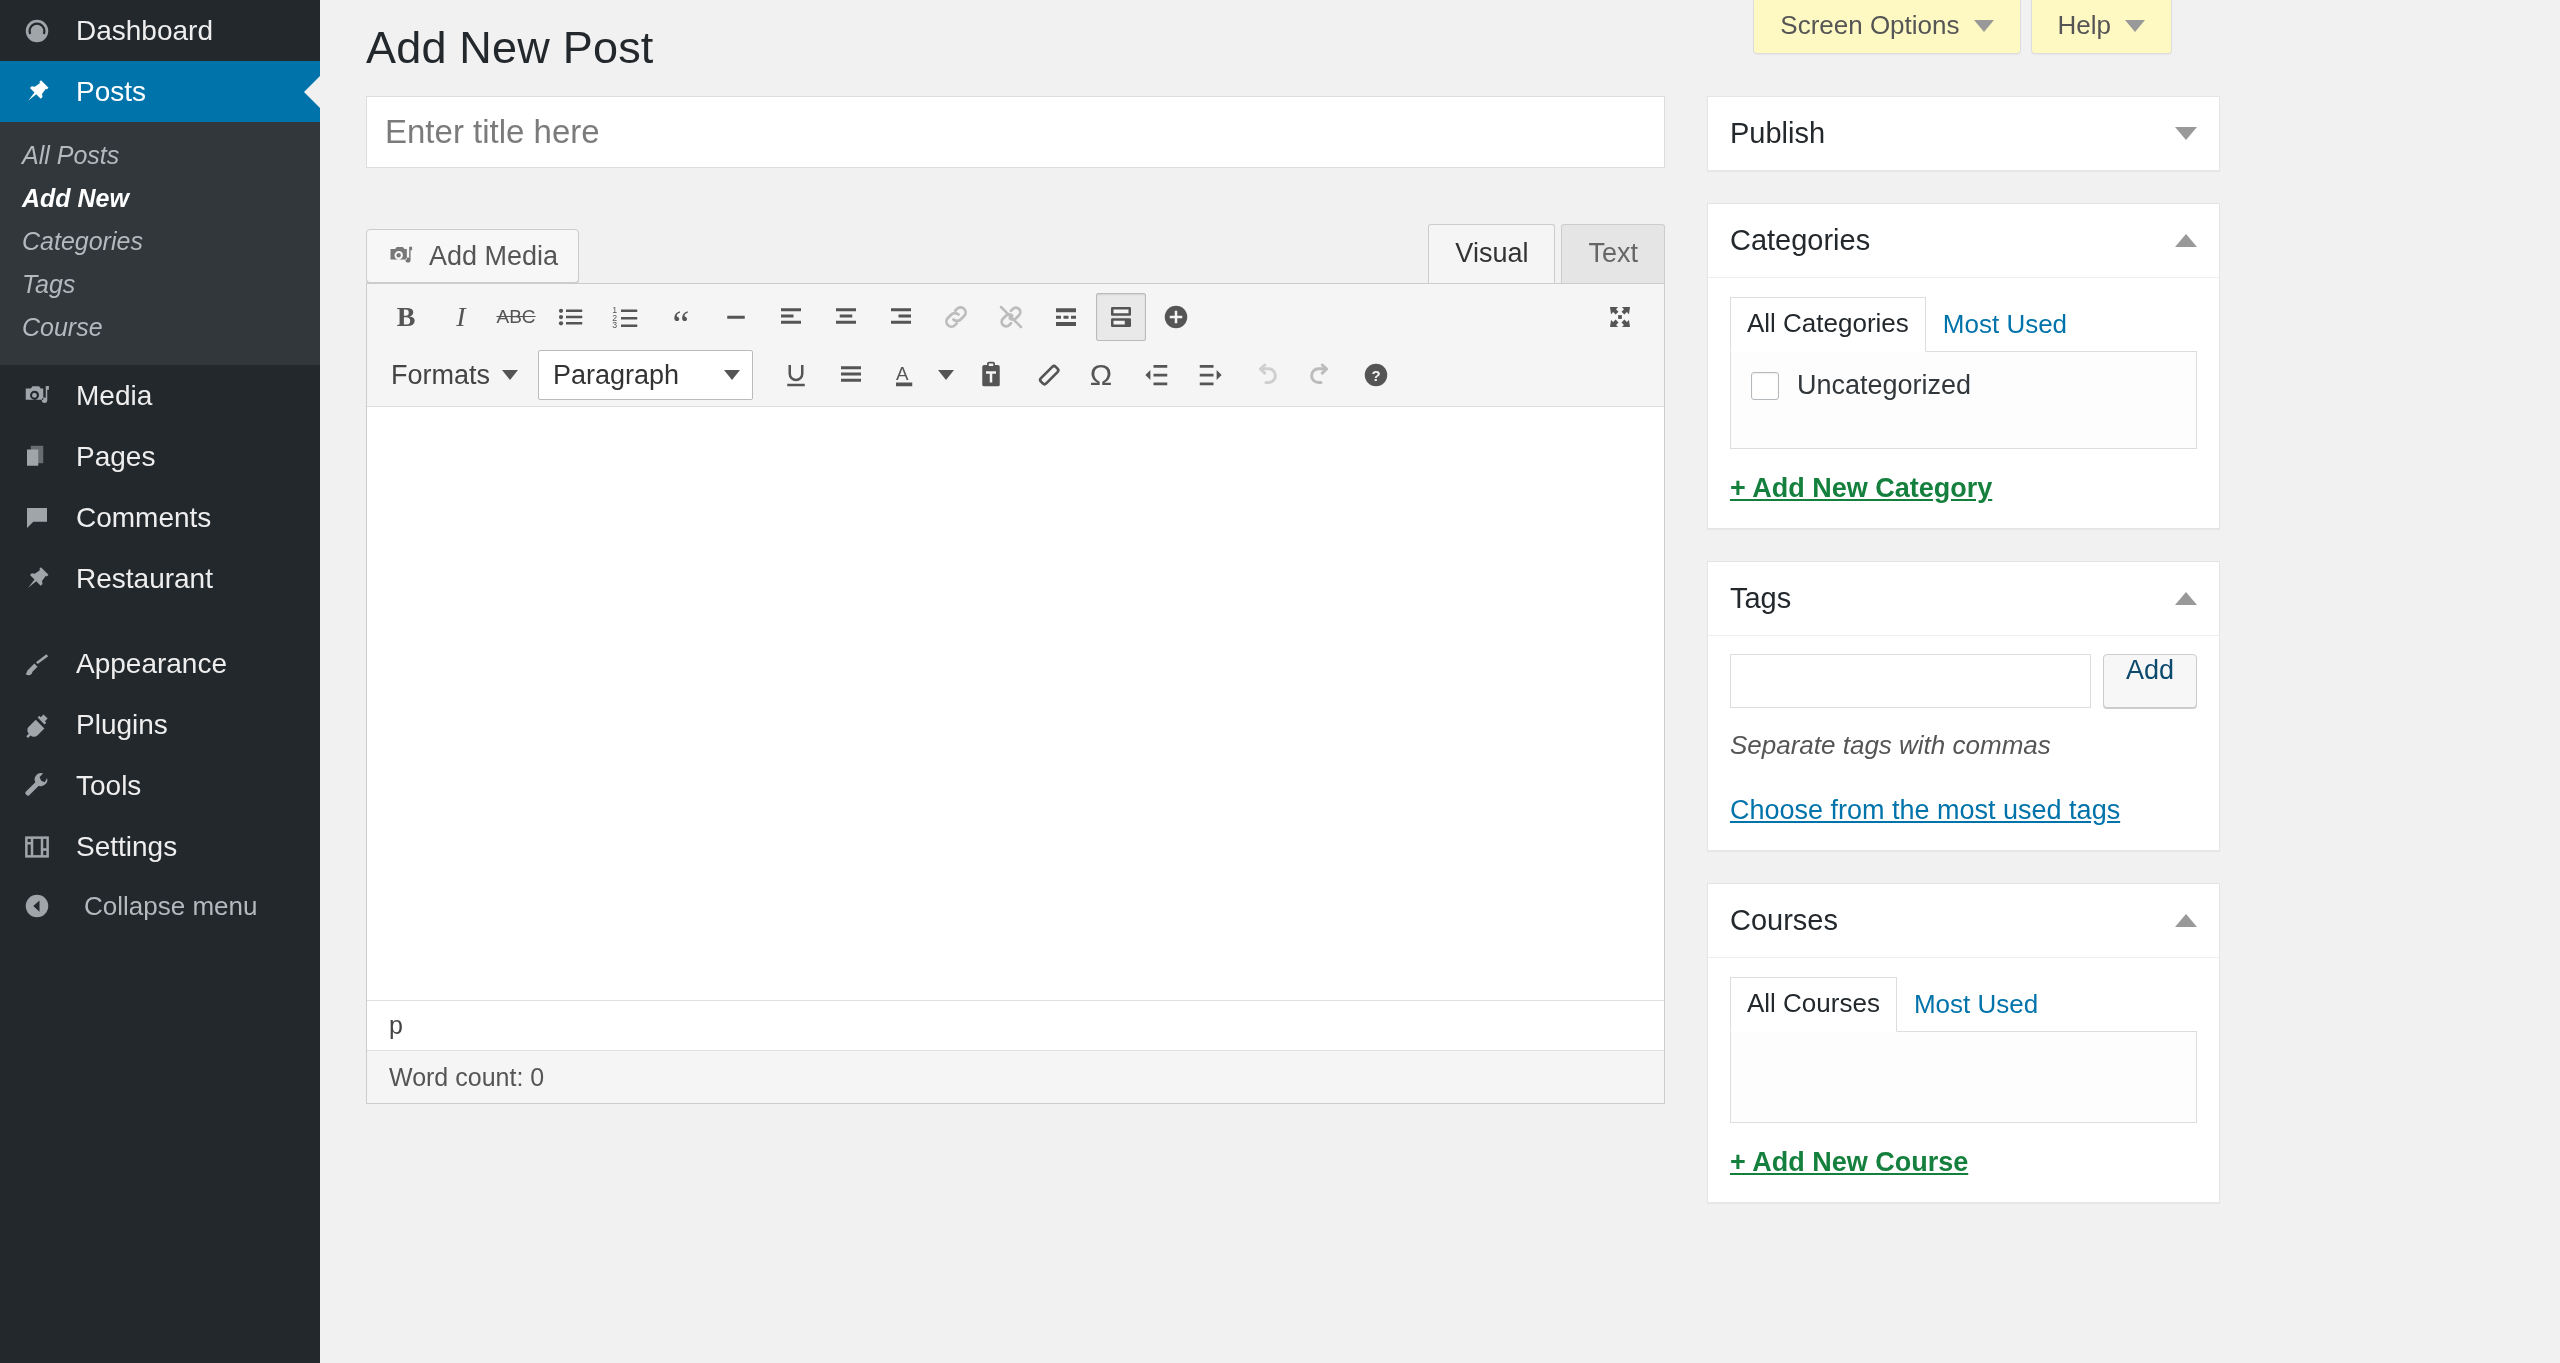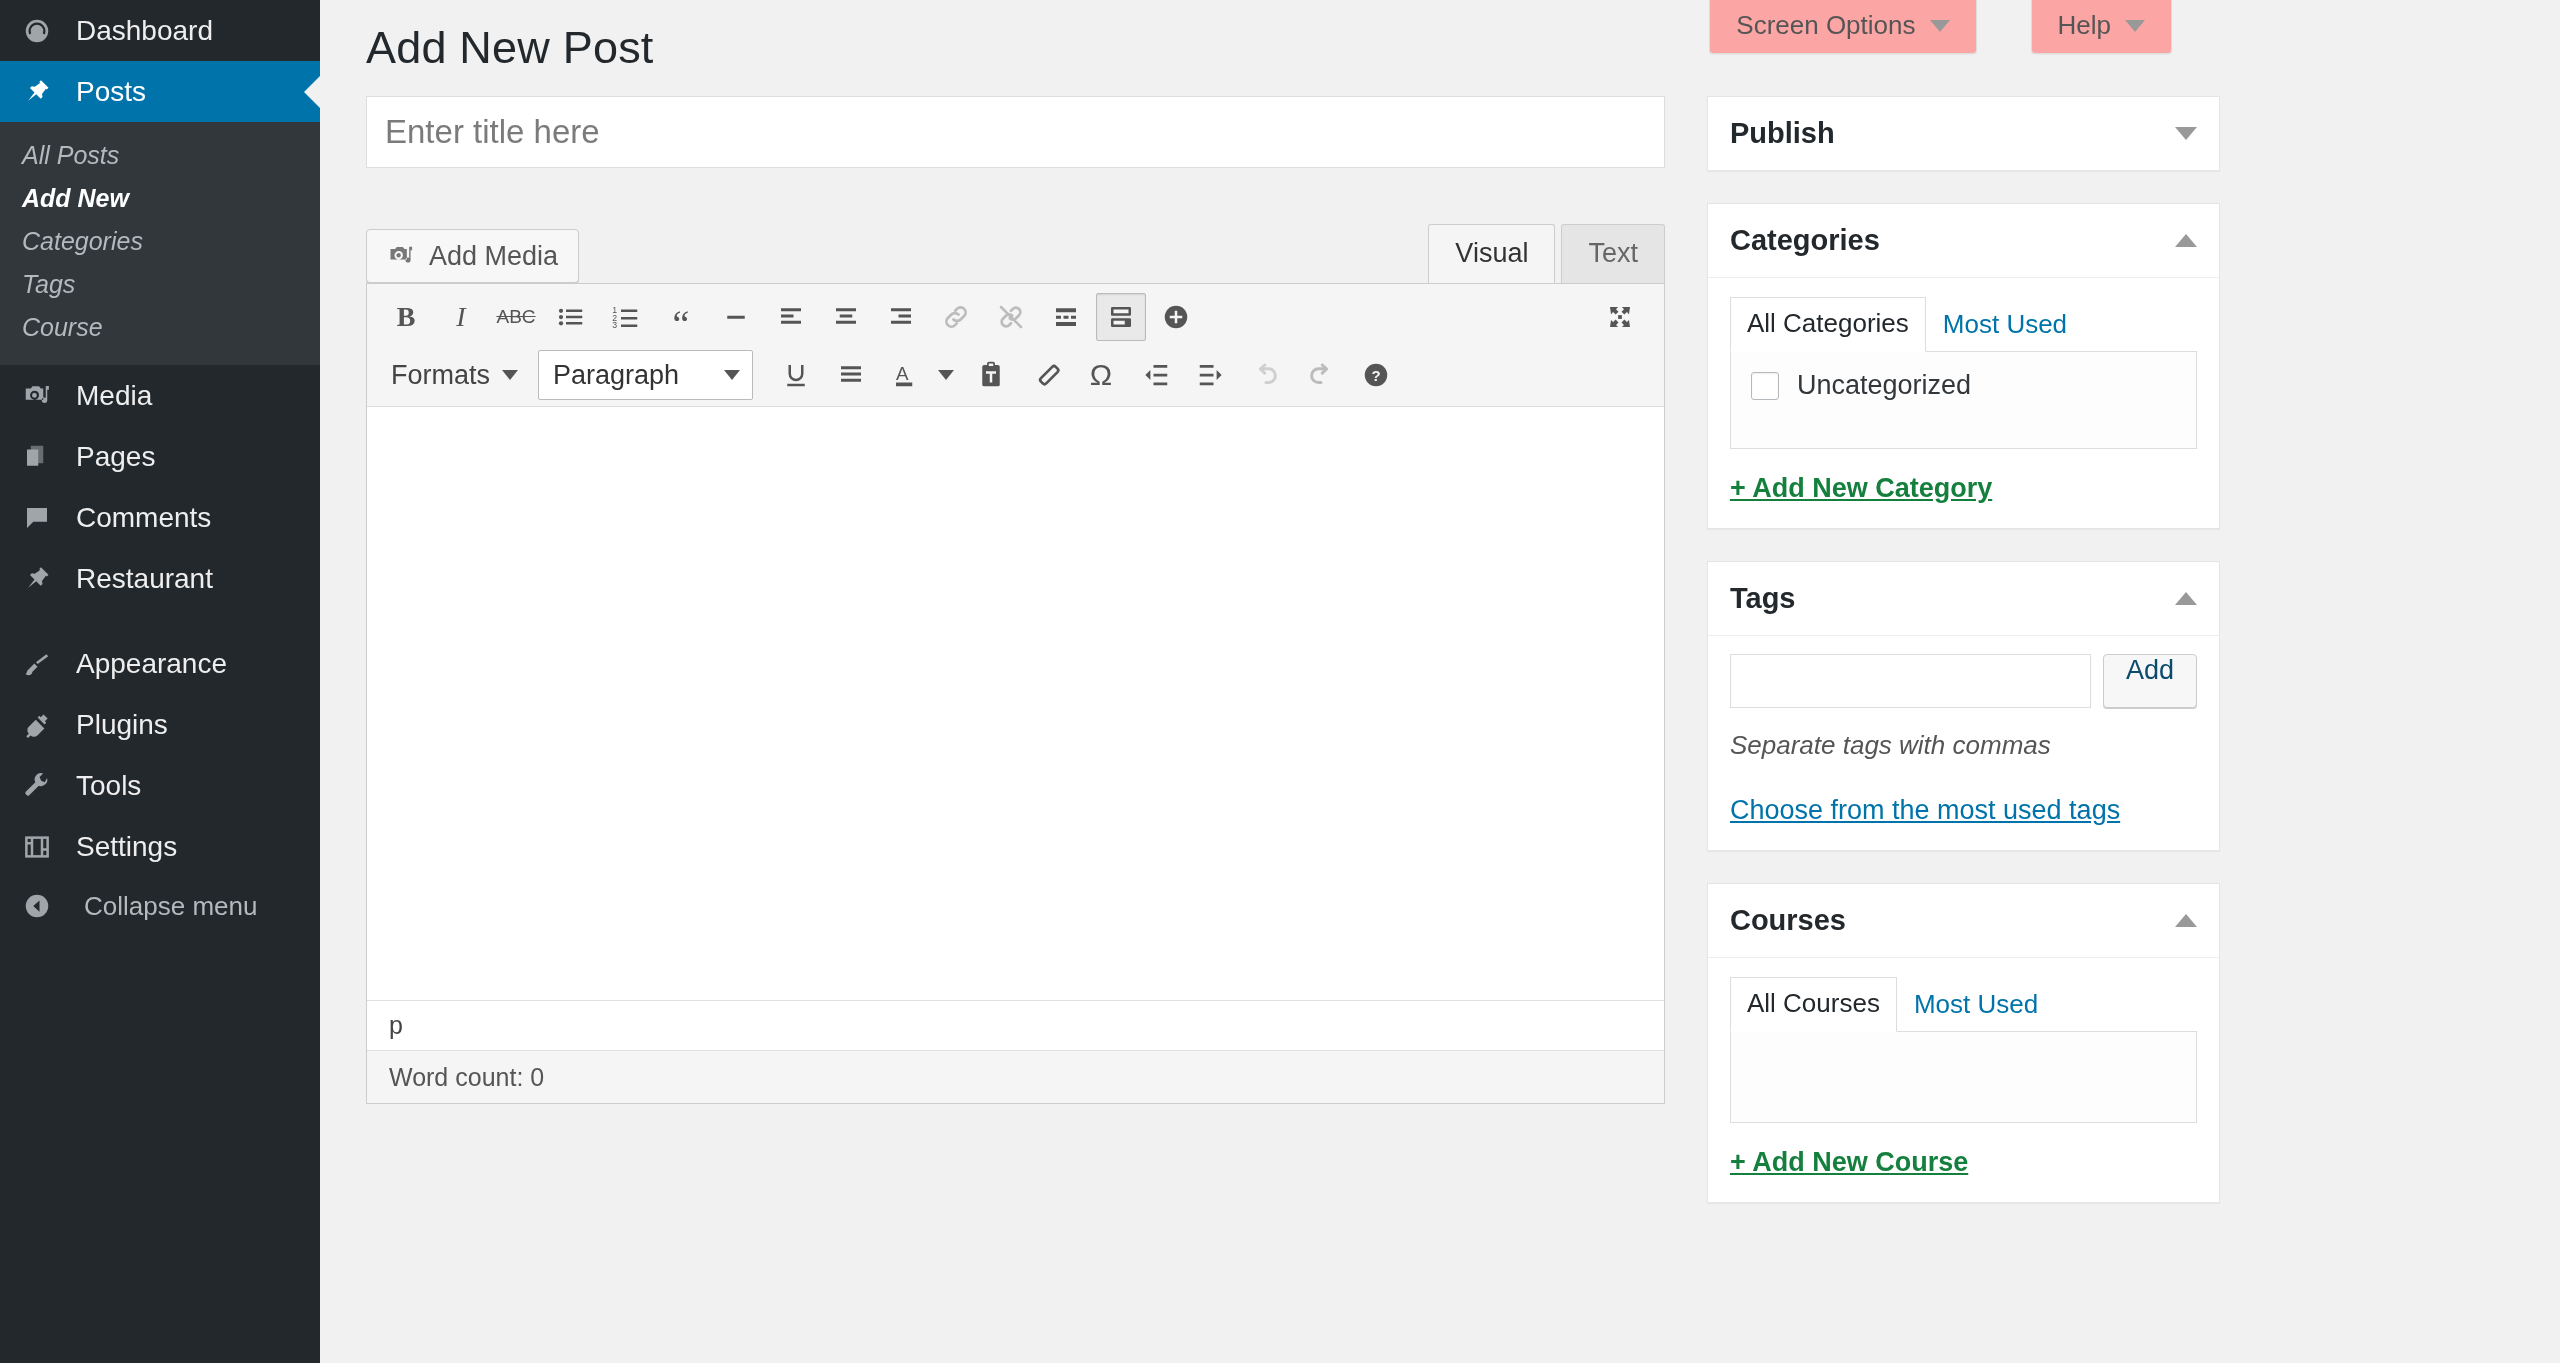--- a/index.html
+++ b/index.html
@@ -81,31 +81,30 @@
     background: #f1f1f1;
     position: relative;
     overflow: hidden;
   }
   .screen-meta {
     position: absolute; top: 0; right: 48px;
     display: flex; gap: 10px;
     z-index: 5;
   }
   .meta-tab {
-    background: #fca5a5;
+    background: #fef9c3;
     border: 1px solid #ddd;
     border-top: none;
     border-radius: 0 0 4px 4px;
     padding: 10px 26px 12px 26px;
     font-size: 26px;
     color: #555;
     display: flex; align-items: center; gap: 14px;
     box-shadow: 0 1px 1px rgba(0,0,0,.04);
     cursor: pointer;
-    margin-left: 44px;
   }
   .caret-dn {
     width: 0; height: 0;
     border-left: 10px solid transparent;
     border-right: 10px solid transparent;
     border-top: 12px solid #999;
   }
   .page-title {
     font-size: 45px;
     font-weight: 400;
@@ -250,21 +249,21 @@
     box-shadow: 0 1px 1px rgba(0,0,0,.04);
     margin-bottom: 32px;
   }
   .box-head {
     display: flex; align-items: center; justify-content: space-between;
     padding: 20px 22px;
     border-bottom: 1px solid #eee;
     cursor: pointer;
   }
   .box-head.noborder { border-bottom: none; }
-  .box-title { font-size: 29px; font-weight: bold; color: #23282d; }
+  .box-title { font-size: 29px; font-weight: normal; color: #23282d; }
   .tri-up, .tri-dn {
     width: 0; height: 0;
     border-left: 11px solid transparent;
     border-right: 11px solid transparent;
   }
   .tri-dn { border-top: 13px solid #999; }
   .tri-up { border-bottom: 13px solid #999; }
   .box-body { padding: 18px 22px 24px 22px; }
 
   .tax-tabs { display: flex; align-items: flex-end; }

